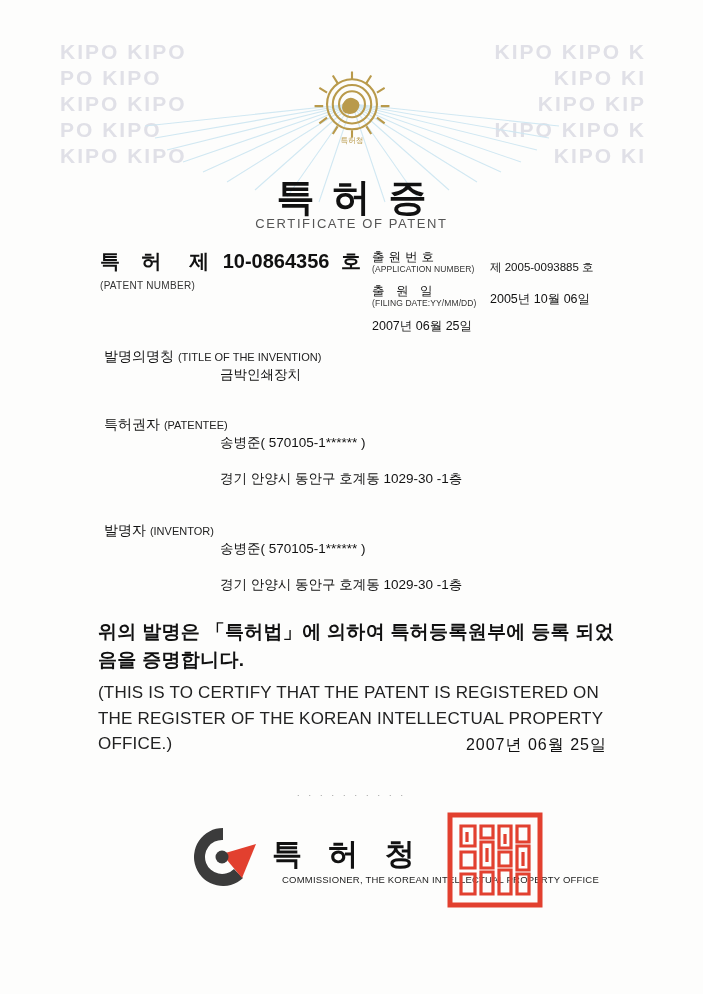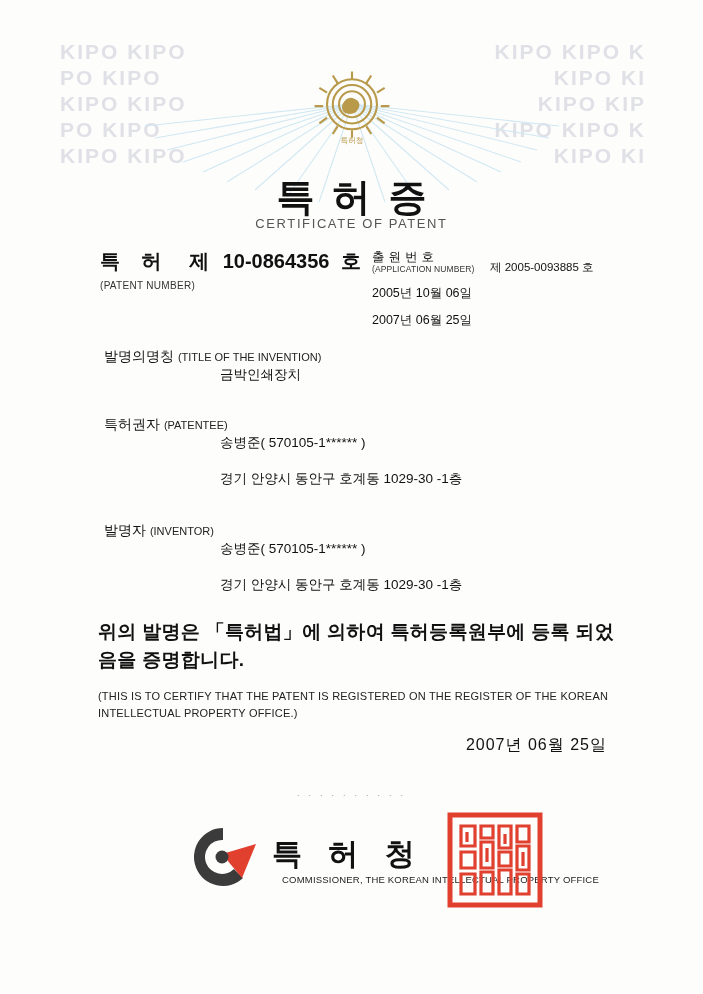--- a/index.html
+++ b/index.html
@@ -180,22 +180,22 @@
     width: 520px;
   }
   .certify .kr {
     font-size: 19px;
     font-weight: bold;
     line-height: 1.45;
     color: #111;
     letter-spacing: .3px;
   }
   .certify .en {
-    margin-top: 15px;
-    font-size: 11px;
+    margin-top: 7px;
+    font-size: 17px;
     line-height: 1.5;
     color: #222;
     letter-spacing: .2px;
   }
 
   .issue-date {
     position: absolute;
     right: 96px;
     top: 735px;
     font-size: 16px;
@@ -323,20 +323,24 @@
 
   <div class="meta">
     <div class="meta-row">
       <div class="meta-label">
         <span class="kr">출원번호</span>
         <span class="en">(APPLICATION NUMBER)</span>
       </div>
       <div class="meta-value small">제 2005-0093885 호</div>
     </div>
     <div class="meta-row">
+      <div class="meta-label">
+        <span class="kr">출 원 일</span>
+        <span class="en">(FILING DATE:YY/MM/DD)</span>
+      </div>
       <div class="meta-value">2005년  10월  06일</div>
     </div>
     <div class="meta-row">
       <div class="meta-value">2007년  06월  25일</div>
     </div>
   </div>
 
   <div class="sec" style="top:348px">
     <div class="sec-head">
       <span>발명의명칭</span>

